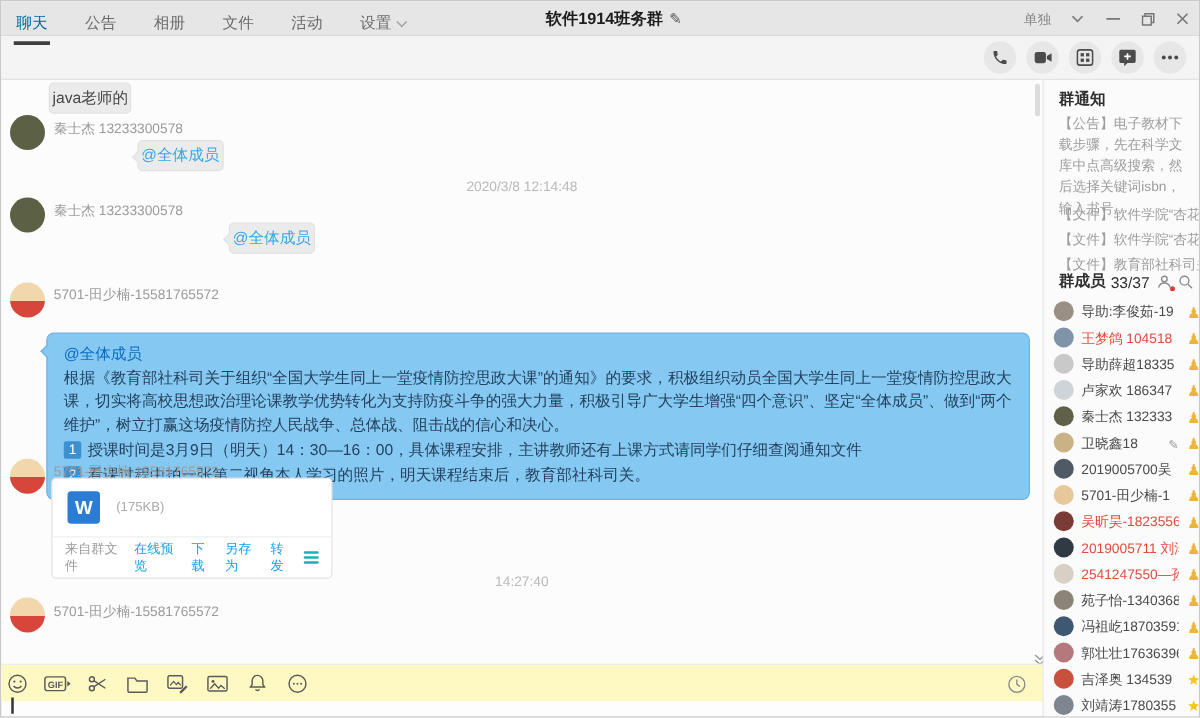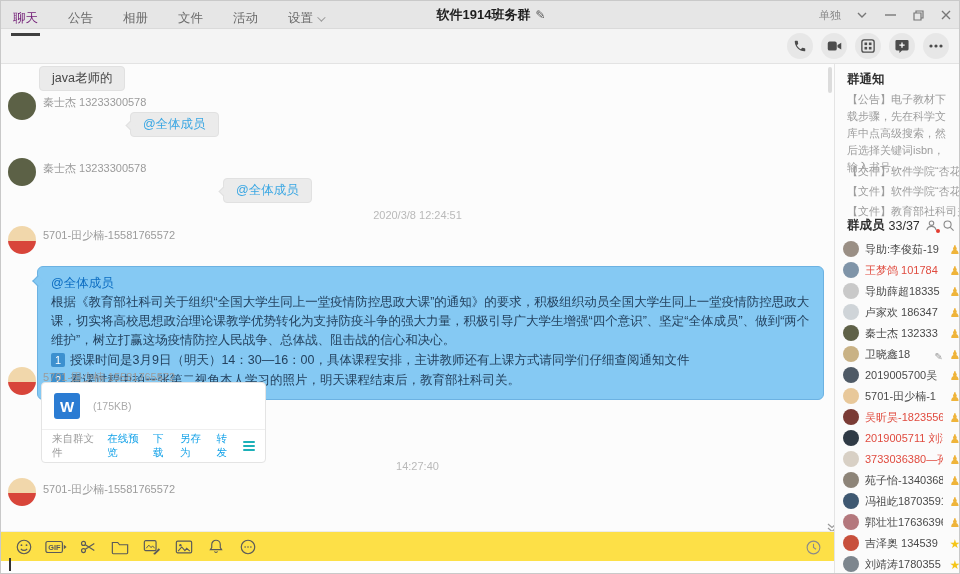--- a/index.html
+++ b/index.html
@@ -14,33 +14,33 @@
   .win-title{font-size:13px;font-weight:bold;color:#1d1d1d;}
   .pencil{color:#555;font-size:12px;}
   .win-controls{right:6px;top:0;height:28px;display:flex;align-items:center;gap:14px;color:#777;}
   .mode-label{font-size:11px;color:#888;text-align:right;}
   .ctl{width:14px;height:14px;display:flex;align-items:center;justify-content:center;cursor:pointer;}
 
   
   .tabbar{left:0;top:28px;width:960px;height:35px;background:#f4f4f4;border-bottom:1px solid #e3e3e3;}
   .tabs{left:10px;top:0;height:35px;display:flex;align-items:center;gap:26px;}
   .tab{font-size:12.5px;color:#6b6b6b;cursor:pointer;position:relative;padding:9px 2px;}
-  .tab.active{color:#701a75;}
+  .tab.active{color:#0369a1;}
   .tab.active:after{content:"";position:absolute;left:0;right:0;bottom:0;height:3px;background:#3f3f3f;}
   .tab .chev{margin-left:4px;}
   .chev{display:inline-block;width:6px;height:6px;border-right:1.4px solid #9a9a9a;border-bottom:1.4px solid #9a9a9a;transform:rotate(45deg) translateY(-2px);}
   .hdr-icons{right:10px;top:4px;display:flex;gap:8px;}
   .hicon{width:26px;height:26px;border-radius:50%;background:#e7e7e7;display:flex;align-items:center;justify-content:center;color:#4c4c4c;cursor:pointer;}
 
   
   .chat-body{left:0;top:63px;width:833px;height:467px;background:#fcfcfc;}
   .avatar{width:28px;height:28px;border-radius:50%;}
   .avatar.tian{background:linear-gradient(#f1d7ab 52%,#d8453a 52%);}
   .sender{font-size:11px;color:#9b9b9b;white-space:nowrap;}
-  .bubble-gray{background:#ebebeb;border:1px solid #e1e1e1;border-radius:4px;padding:3px 12px;font-size:12.5px;color:#474747;display:inline-block;position:relative;}
+  .bubble-gray{background:#ebebeb;border:1px solid #e1e1e1;border-radius:4px;padding:3px 2px;font-size:12.5px;color:#474747;display:inline-block;position:relative;}
   .bubble-gray .tail{position:absolute;left:-4px;top:9px;width:7px;height:7px;background:#ebebeb;border-left:1px solid #e1e1e1;border-bottom:1px solid #e1e1e1;transform:rotate(45deg);}
   .mention-gray{color:#38a6e3;}
   .time-row{width:833px;text-align:center;font-size:11px;color:#b9b9b9;}
   .bubble-blue{background:#85c9f3;border:1px solid #6cb2e2;border-radius:6px;color:#24425f;font-size:12.5px;line-height:19px;position:relative;}
   .bubble-blue .tail{position:absolute;left:-4.5px;top:10px;width:8px;height:8px;background:#85c9f3;border-left:1px solid #6cb2e2;border-bottom:1px solid #6cb2e2;transform:rotate(45deg);}
   .mention-blue{color:#0b6cc1;margin-right:4px;}
   .notice-bubble{left:36px;width:787px;padding:7px 13px 9px 13px;}
   .notice-item{display:flex;align-items:flex-start;gap:5px;margin-top:1px;}
   .num-badge{flex:0 0 auto;width:14px;height:14px;margin-top:2px;background:#3c90cf;color:#fff;font-size:11px;line-height:14px;text-align:center;border-radius:2px;}
 
@@ -50,21 +50,21 @@
   .word-icon{width:26px;height:26px;background:#2b7cd3;border-radius:3px;color:#fff;font-weight:bold;font-size:15px;display:flex;align-items:center;justify-content:center;}
   .file-name{font-size:12px;color:#333;}
   .file-size{font-size:10.5px;color:#ababab;margin-left:4px;}
   .file-bottom{border-top:1px solid #efefef;height:24px;display:flex;align-items:center;padding:16px 10px;gap:8px;font-size:10.5px;}
   .file-src{color:#9c9c9c;margin-right:auto;}
   .file-link{color:#14a2e8;cursor:pointer;}
   .ham{width:13px;height:10px;display:flex;flex-direction:column;justify-content:space-between;cursor:pointer;}
   .ham i{display:block;height:2px;background:#1db0b8;border-radius:1px;}
 
   
-  .toolbar{left:0;top:530px;width:833px;height:30px;border-top:1px solid #ececec;background:#fde047;display:flex;align-items:center;gap:10px;padding:0 12px;}
+  .toolbar{left:0;top:530px;width:833px;height:30px;border-top:1px solid #ececec;background:#fef9c3;display:flex;align-items:center;gap:10px;padding:0 2px;}
   .ticon{width:22px;height:22px;display:flex;align-items:center;justify-content:center;color:#5a5a5a;cursor:pointer;}
   .clock-btn{position:absolute;right:10px;top:4px;}
   .caret{left:8px;top:557px;width:1.5px;height:13px;background:#333;}
   .scroll-thumb{left:827px;top:66px;width:4px;height:26px;background:#dcdcdc;border-radius:2px;}
   .dbl-chev{left:826px;top:522px;color:#9a9a9a;cursor:pointer;}
 
   
   .v-divider{left:833px;top:63px;width:1px;height:511px;background:#e4e4e4;}
 
   
@@ -173,30 +173,30 @@
     </div>
 
     
     <div class="abs avatar" style="left:7px;top:28px;background:#5c6146;"></div>
     <div class="abs sender" style="left:42px;top:31px;">秦士杰 13233300578</div>
     <div class="abs bubble-gray" style="left:38px;top:48px;">
       <span class="tail"></span>
       <span class="mention-gray">@全体成员</span>
     </div>
 
+    <div class="abs time-row" style="top:80px;">2020/3/8 12:14:48</div>
 
     
     <div class="abs avatar" style="left:7px;top:94px;background:#5c6146;"></div>
     <div class="abs sender" style="left:42px;top:97px;">秦士杰 13233300578</div>
     <div class="abs bubble-gray" style="left:38px;top:114px;">
       <span class="tail"></span>
       <span class="mention-gray">@全体成员</span>
     </div>
 
-    <div class="abs time-row" style="top:145px;">2020/3/8 12:24:51</div>
 
     
     <div class="abs avatar tian" style="left:7px;top:162px;"></div>
     <div class="abs sender" style="left:42px;top:164px;">5701-田少楠-15581765572</div>
     <div class="abs bubble-blue notice-bubble" style="top:177px;">
       <span class="tail"></span>
       <div><span class="mention-blue">@全体成员</span></div>
       <div>根据《教育部社科司关于组织“全国大学生同上一堂疫情防控思政大课”的通知》的要求，积极组织动员全国大学生同上一堂疫情防控思政大课，切实将高校思想政治理论课教学优势转化为支持防疫斗争的强大力量，积极引导广大学生增强“四个意识”、坚定“全体成员”、做到“两个维护”，树立打赢这场疫情防控人民战争、总体战、阻击战的信心和决心。</div>
       <div class="notice-item">
         <span class="num-badge">1</span>
@@ -341,21 +341,21 @@
     <div class="abs member-list">
   <div class="member-row">
     <span class="m-avatar" style="background: rgb(154, 143, 133);"></span>
     <span class="m-name">导助:李俊茹-19</span>
 
     <span class="m-badge">♟</span>
   </div>
 
   <div class="member-row">
     <span class="m-avatar" style="background: rgb(127, 148, 168);"></span>
-    <span class="m-name red">王梦鸽 101784</span>
+    <span class="m-name red">王梦鸽 104518</span>
 
     <span class="m-badge">♟</span>
   </div>
 
   <div class="member-row">
     <span class="m-avatar" style="background: rgb(201, 201, 201);"></span>
     <span class="m-name">导助薛超18335</span>
 
     <span class="m-badge">♟</span>
   </div>
@@ -404,21 +404,21 @@
 
   <div class="member-row">
     <span class="m-avatar" style="background: rgb(47, 58, 69);"></span>
     <span class="m-name red">2019005711 刘泽</span>
 
     <span class="m-badge">♟</span>
   </div>
 
   <div class="member-row">
     <span class="m-avatar" style="background: rgb(216, 208, 197);"></span>
-    <span class="m-name red">3733036380—孙</span>
+    <span class="m-name red">2541247550—孙</span>
 
     <span class="m-badge">♟</span>
   </div>
 
   <div class="member-row">
     <span class="m-avatar" style="background: rgb(141, 132, 120);"></span>
     <span class="m-name">苑子怡-1340368220</span>
 
     <span class="m-badge">♟</span>
   </div>

